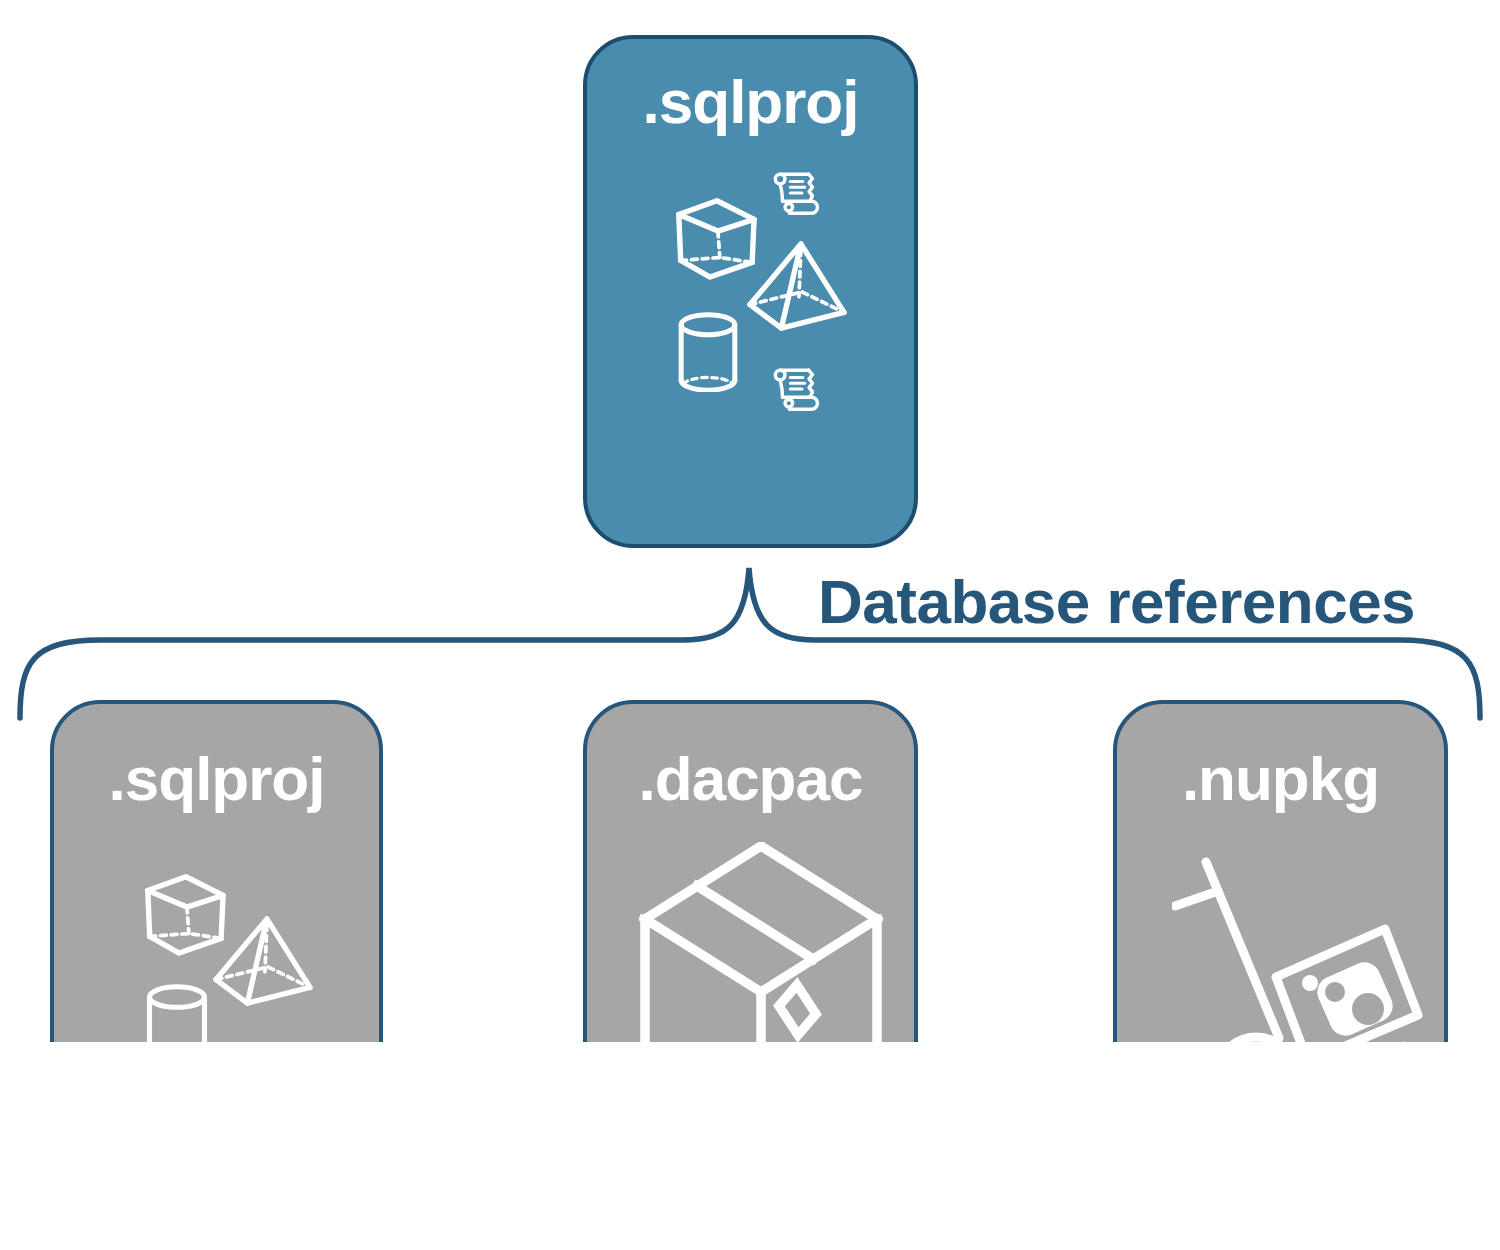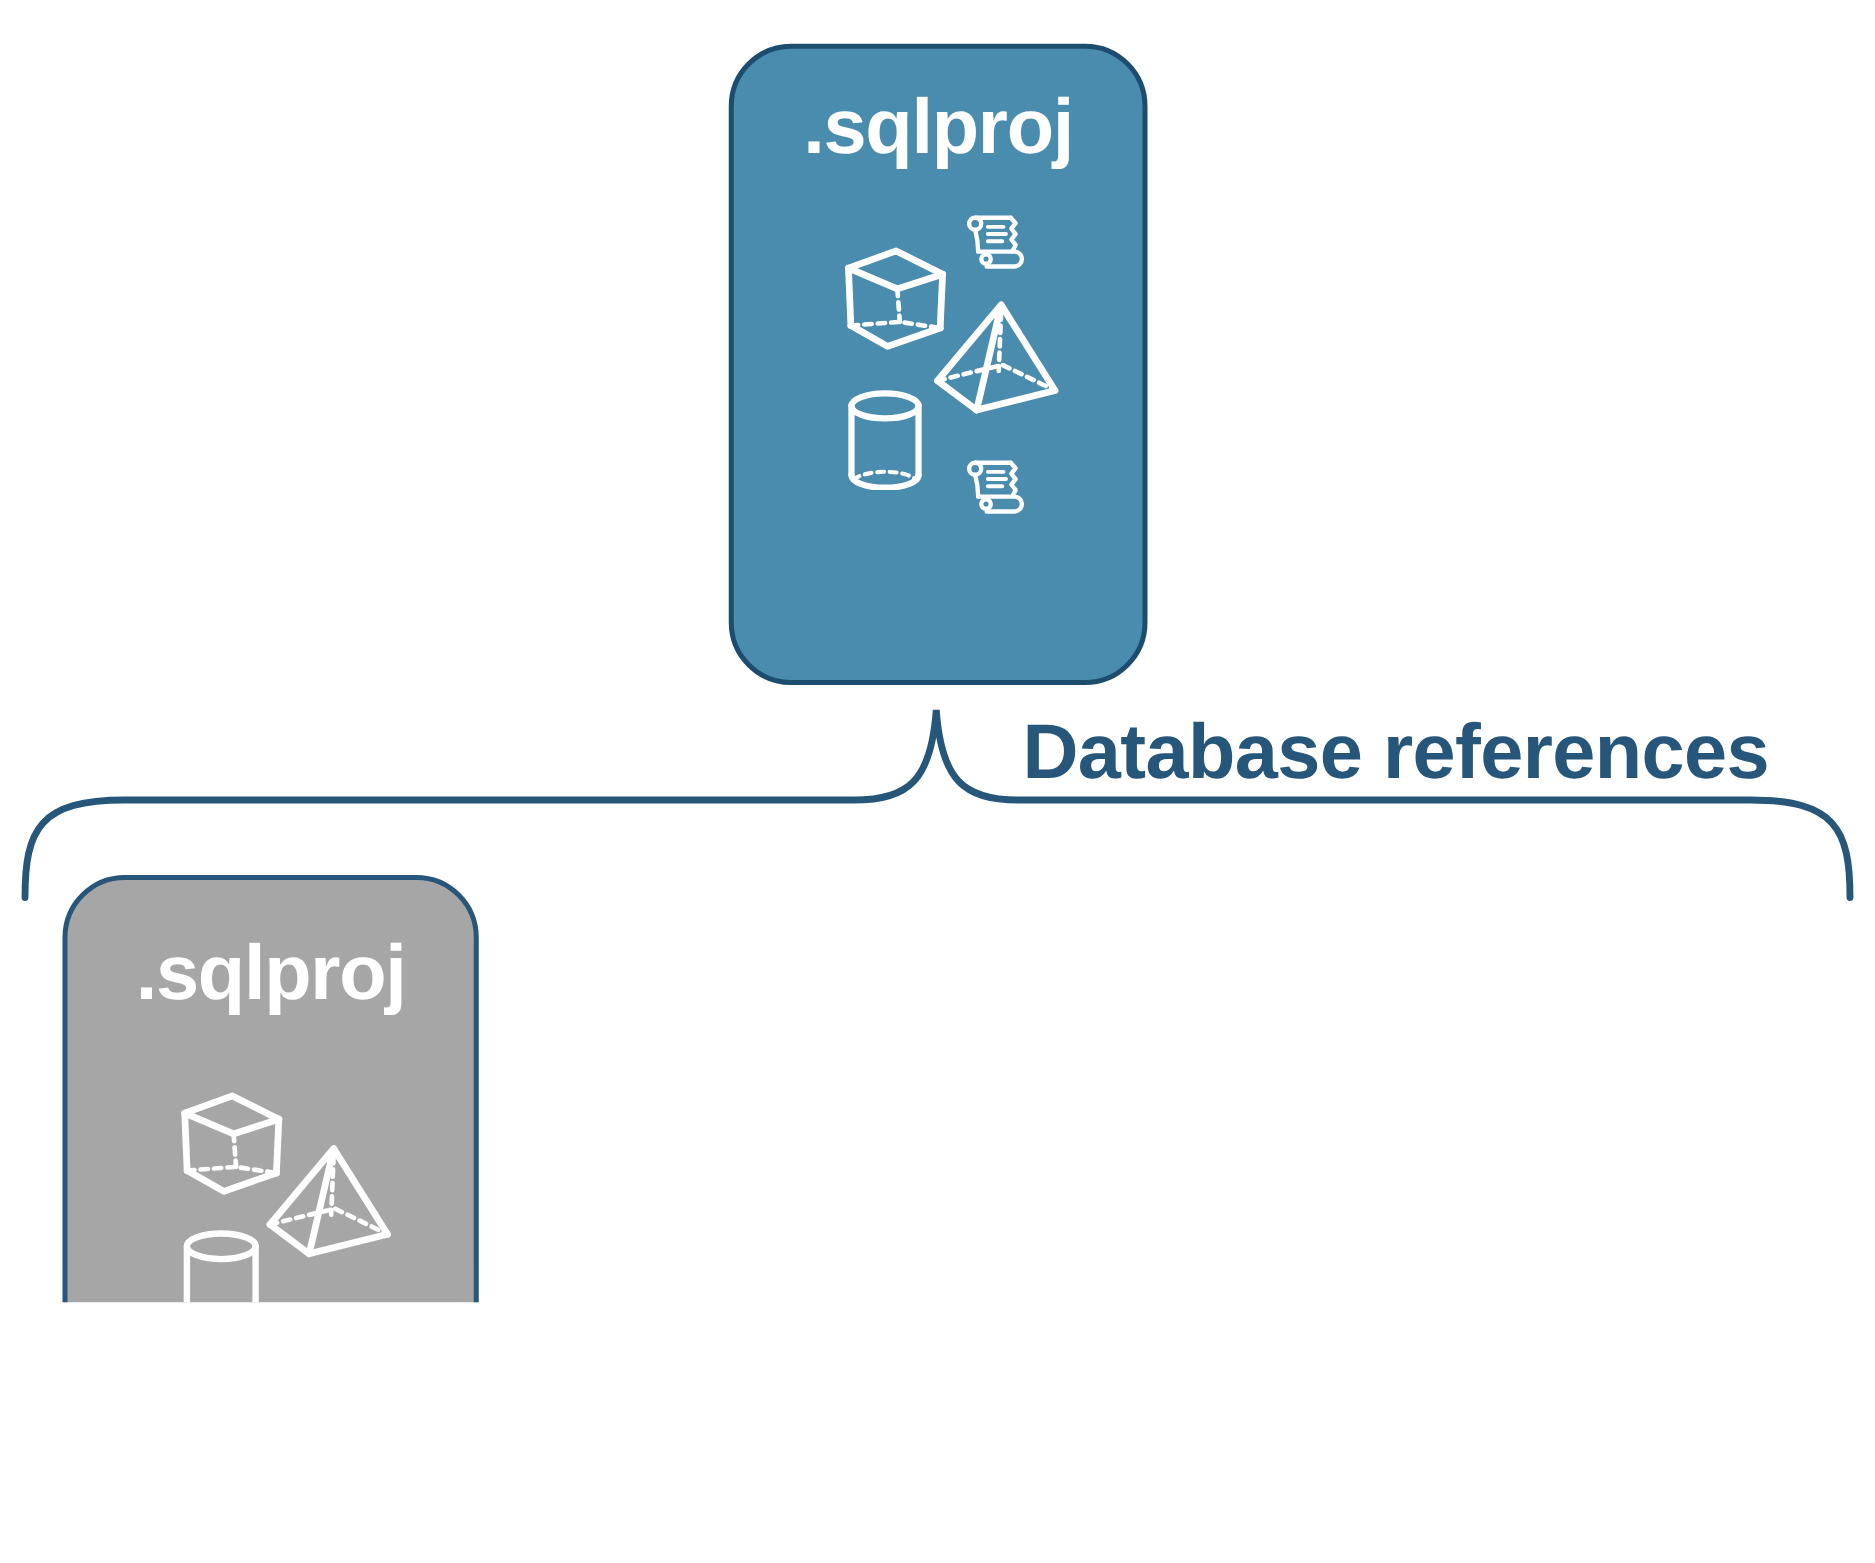--- a/index.html
+++ b/index.html
@@ -145,15 +145,59 @@
     <svg class="icon" style="left:90px;top:280px" width="66" height="82" viewBox="0 0 68 88">
       <g fill="none" stroke="#ffffff" stroke-linecap="round">
         <ellipse cx="34" cy="14" rx="29.5" ry="11" stroke-width="5.5"></ellipse>
         <path d="M4.5 14 V75 M63.5 14 V75" stroke-width="5.5"></path>
         <path d="M4.5 75 A29.5 11 0 0 0 63.5 75" stroke-width="5.5"></path>
         <path d="M6.5 79 A29.5 11 0 0 1 61.5 79" stroke-width="3.6" stroke-dasharray="6 5"></path>
       </g>
     </svg>
   </div>
 
-
+  <div class="node child c1">
+    <div class="node-label">.dacpac</div>
+
+    <svg class="icon" style="left:52px;top:138px" width="244" height="276" viewBox="0 0 244 276">
+      <g fill="none" stroke="#ffffff" stroke-width="9.5" stroke-linejoin="miter" stroke-linecap="square">
+
+        <polygon points="122,4 238,77 122,150 6,77"></polygon>
+
+        <path d="M58 44 L174 117"></path>
+
+        <path d="M6 77 L6 203 M238 77 L238 203 M122 150 L122 272"></path>
+
+        <path d="M6 203 L122 272 L238 203"></path>
+
+        <polygon points="158,143 177,172 159,193 140,164"></polygon>
+      </g>
+    </svg>
+  </div>
+
+  <div class="node child c2">
+    <div class="node-label">.nupkg</div>
+
+    <svg class="icon" style="left:55px;top:138px" width="260" height="300" viewBox="0 0 260 300">
+      <g fill="none" stroke="#ffffff" stroke-width="9" stroke-linecap="round" stroke-linejoin="round">
+
+        <path d="M3 64 L46 49"></path>
+
+        <path d="M34 20 L107 196"></path>
+
+        <path d="M133 236 L233 204"></path>
+
+        <circle cx="84" cy="233" r="38"></circle>
+        <circle cx="84" cy="233" r="14.5"></circle>
+
+        <polygon points="104,135 213,87 246,173 136,220"></polygon>
+      </g>
+
+      <g transform="rotate(-24 183 157)">
+        <rect x="150" y="126" width="66" height="62" rx="16" fill="#ffffff"></rect>
+      </g>
+      <circle cx="163" cy="150" r="10" fill="#a6a6a6"></circle>
+      <circle cx="196" cy="167" r="16" fill="#a6a6a6"></circle>
+      <circle cx="138" cy="141" r="8" fill="#ffffff"></circle>
+    </svg>
+  </div>
 
 </div>
 
 </body></html>

